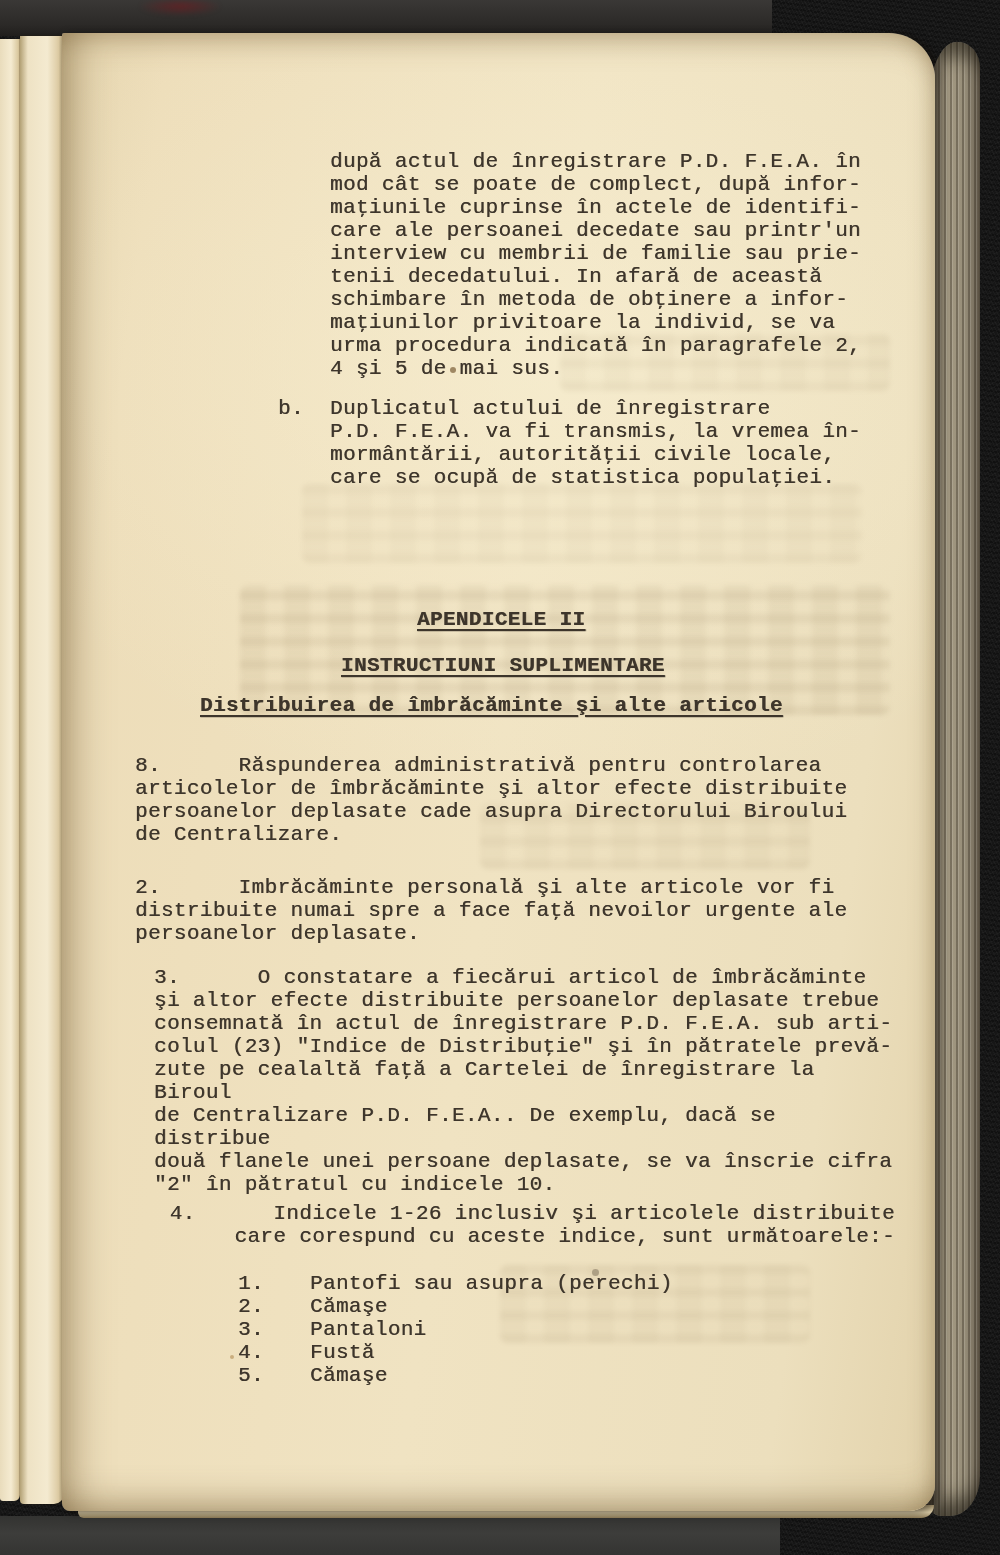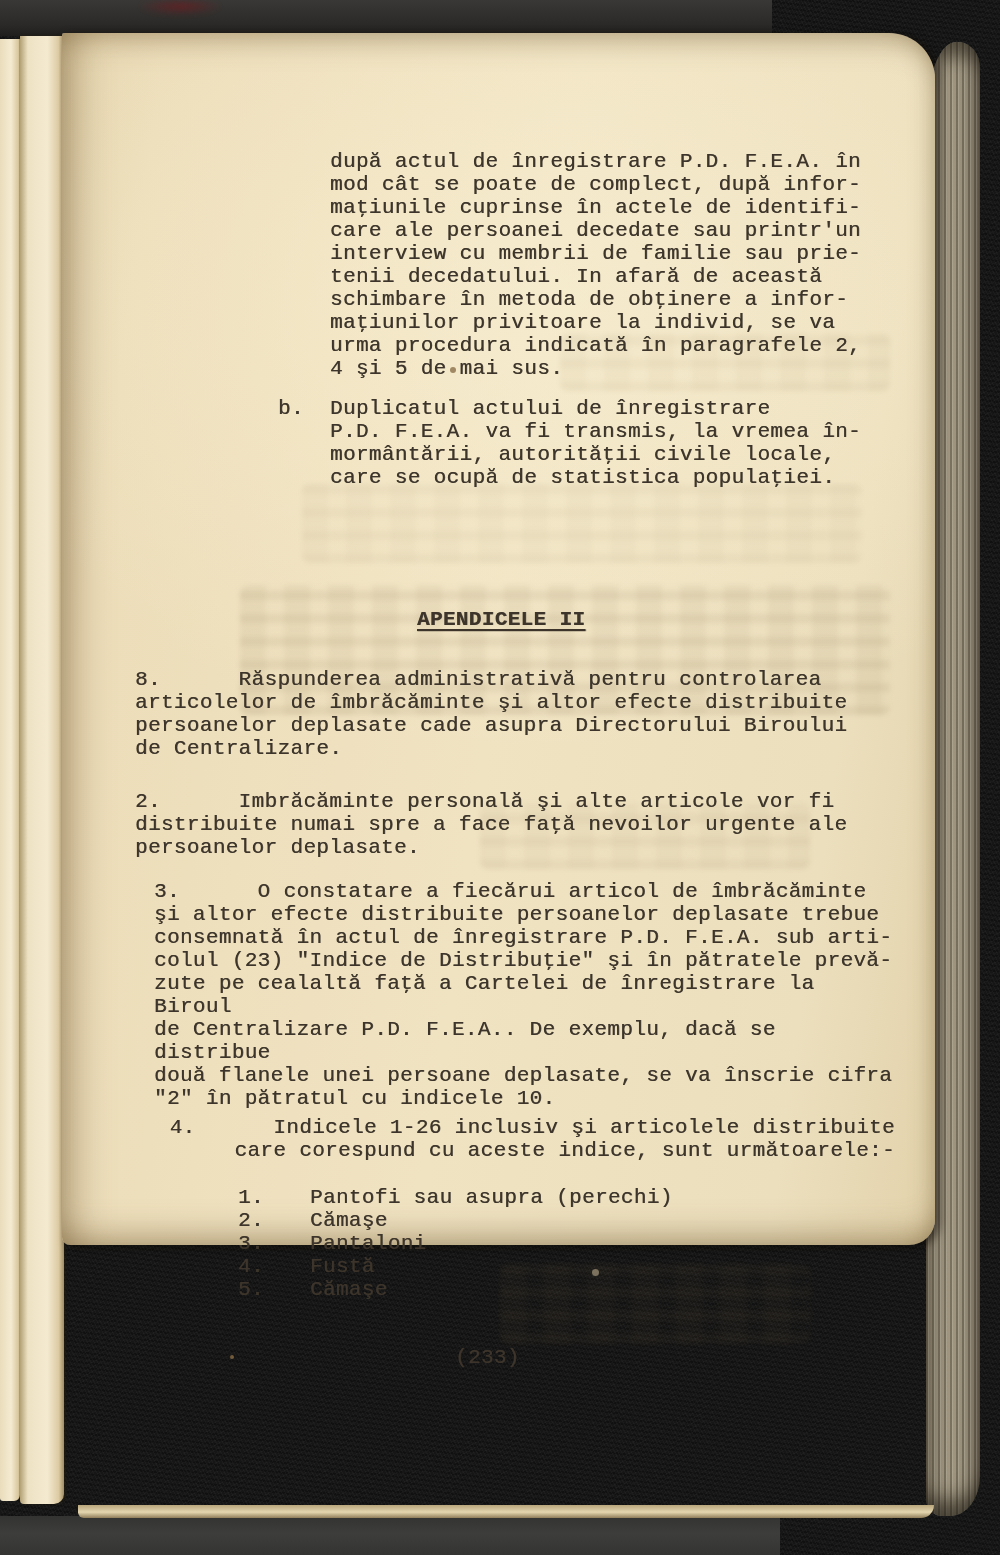--- a/index.html
+++ b/index.html
@@ -33,21 +33,21 @@
 
   
   .stack-right{position:absolute;left:926px;top:42px;width:54px;height:1474px;
     background:
       repeating-linear-gradient(90deg, rgba(58,50,38,0.38) 0 2px, rgba(255,255,255,0.12) 2px 3px, transparent 3px 6px),
       linear-gradient(90deg,#6e6452 0%,#8d8470 18%,#a29881 45%,#968d78 72%,#7a7160 90%,#554c3e 100%);
     border-radius:30px 22px 30px 16px / 80px 26px 40px 18px;
     box-shadow:inset 0 30px 18px -16px rgba(20,16,10,0.55), inset 0 -34px 20px -18px rgba(20,16,10,0.6);}
 
   
-  .page{position:absolute;left:62px;top:33px;width:873px;height:1212px;
+  .page{position:absolute;left:62px;top:33px;width:873px;height:1478px;
     border-radius:2px 46px 26px 8px;
     background:
       radial-gradient(ellipse 1000px 760px at 56% 22%, rgba(250,242,214,0.55) 0%, rgba(250,242,214,0) 60%),
       linear-gradient(98deg,#e5d5af 0%,#edddb9 10%,#f0e3c2 50%,#ecdfbd 84%,#e2d2ab 100%);
     box-shadow:
       inset 32px 0 38px -22px rgba(110,85,45,0.5),
       inset -16px 0 24px -15px rgba(110,85,45,0.4),
       inset 0 26px 28px -18px rgba(115,90,50,0.35),
       inset 0 -30px 32px -20px rgba(115,90,50,0.42),
       5px 2px 8px rgba(15,10,4,0.55);}
@@ -128,21 +128,23 @@
       <div class="para-b">
         <span class="tblock blabel">b.</span>
         <div class="tblock">Duplicatul actului de înregistrare
 P.D. F.E.A. va fi transmis, la vremea în-
 mormântării, autorităţii civile locale,
 care se ocupă de statistica populaţiei.</div>
       </div>
 
       <div class="tblock h h1">APENDICELE II</div>
 
+      <div class="tblock h h2">INSTRUCTIUNI SUPLIMENTARE</div>
 
+      <div class="tblock h h3">Distribuirea de îmbrăcăminte şi alte articole</div>
 
       <div class="tblock p1">8.      Răspunderea administrativă pentru controlarea
 articolelor de îmbrăcăminte şi altor efecte distribuite
 persoanelor deplasate cade asupra Directorului Biroului
 de Centralizare.</div>
 
       <div class="tblock p2">2.      Imbrăcăminte personală şi alte articole vor fi
 distribuite numai spre a face faţă nevoilor urgente ale
 persoanelor deplasate.</div>
 
@@ -174,17 +176,16 @@
         <div class="lrow">
           <span class="tblock lnum">4.</span>
           <span class="tblock">Fustă</span>
         </div>
         <div class="lrow">
           <span class="tblock lnum">5.</span>
           <span class="tblock">Cămaşe</span>
         </div>
       </div>
 
-      <div class="tblock pnum">(233)</div>
 
     </div>
   </div>
 </div>
 
 </body></html>

